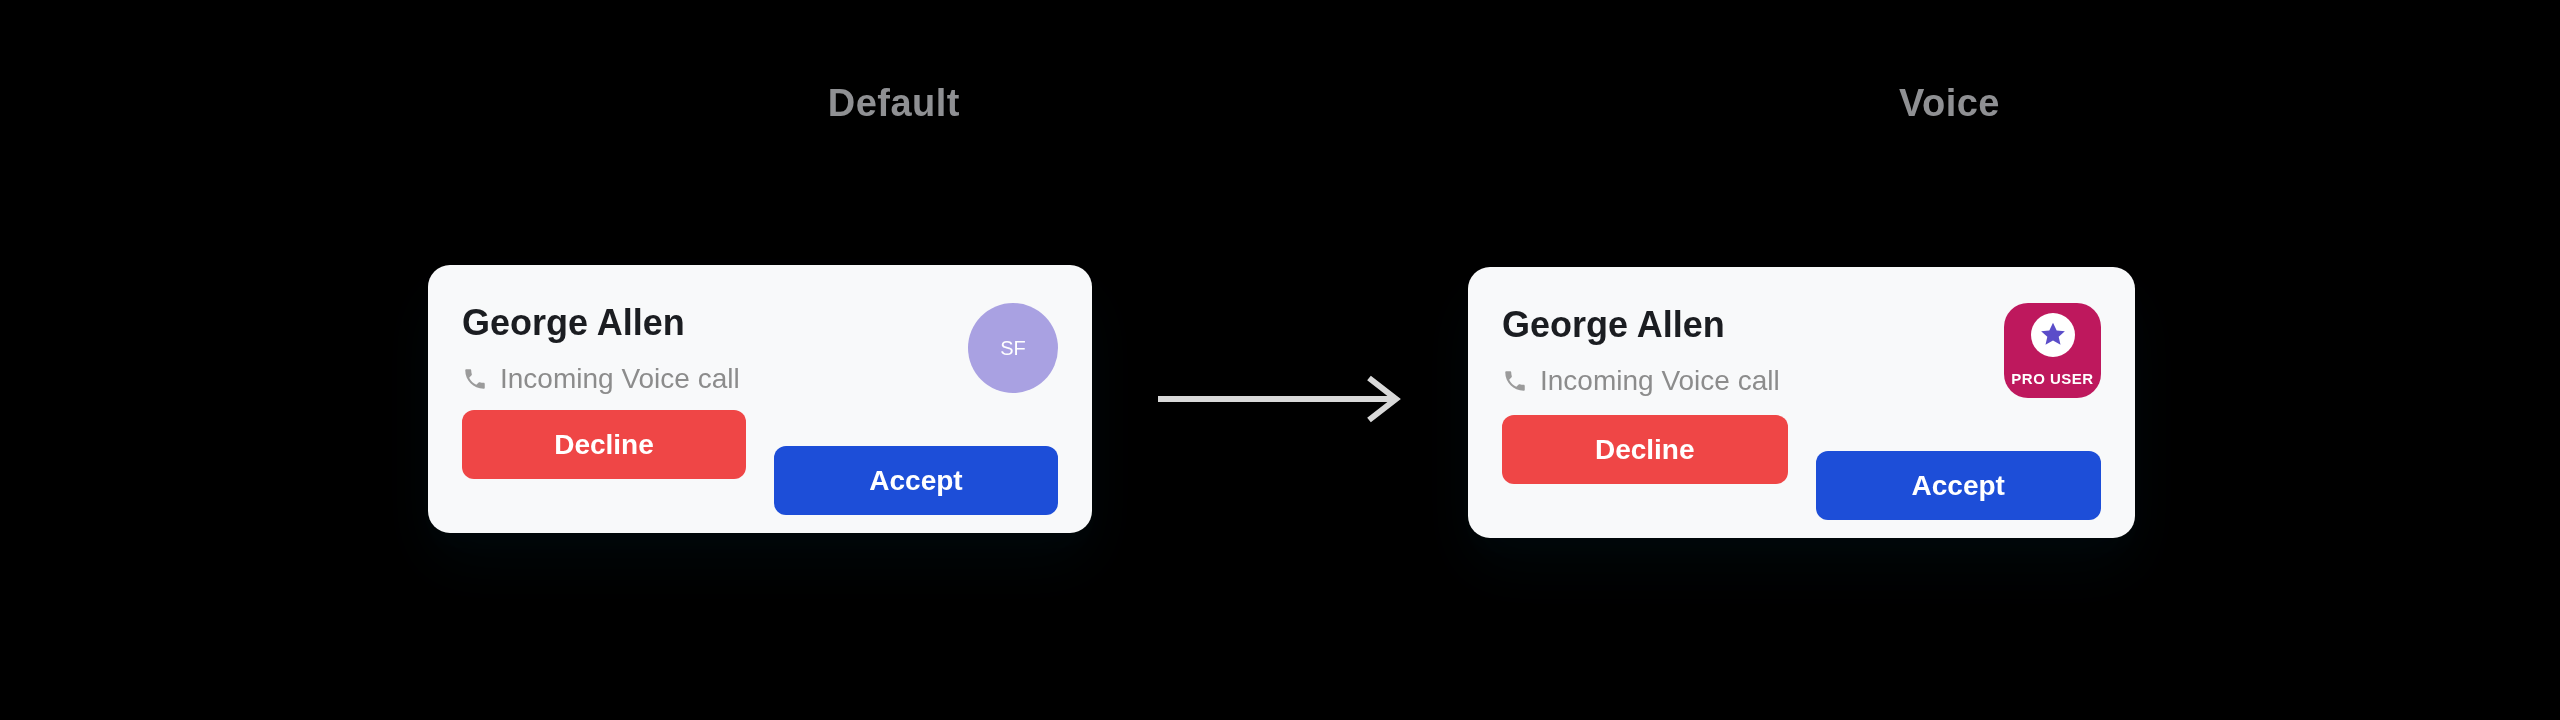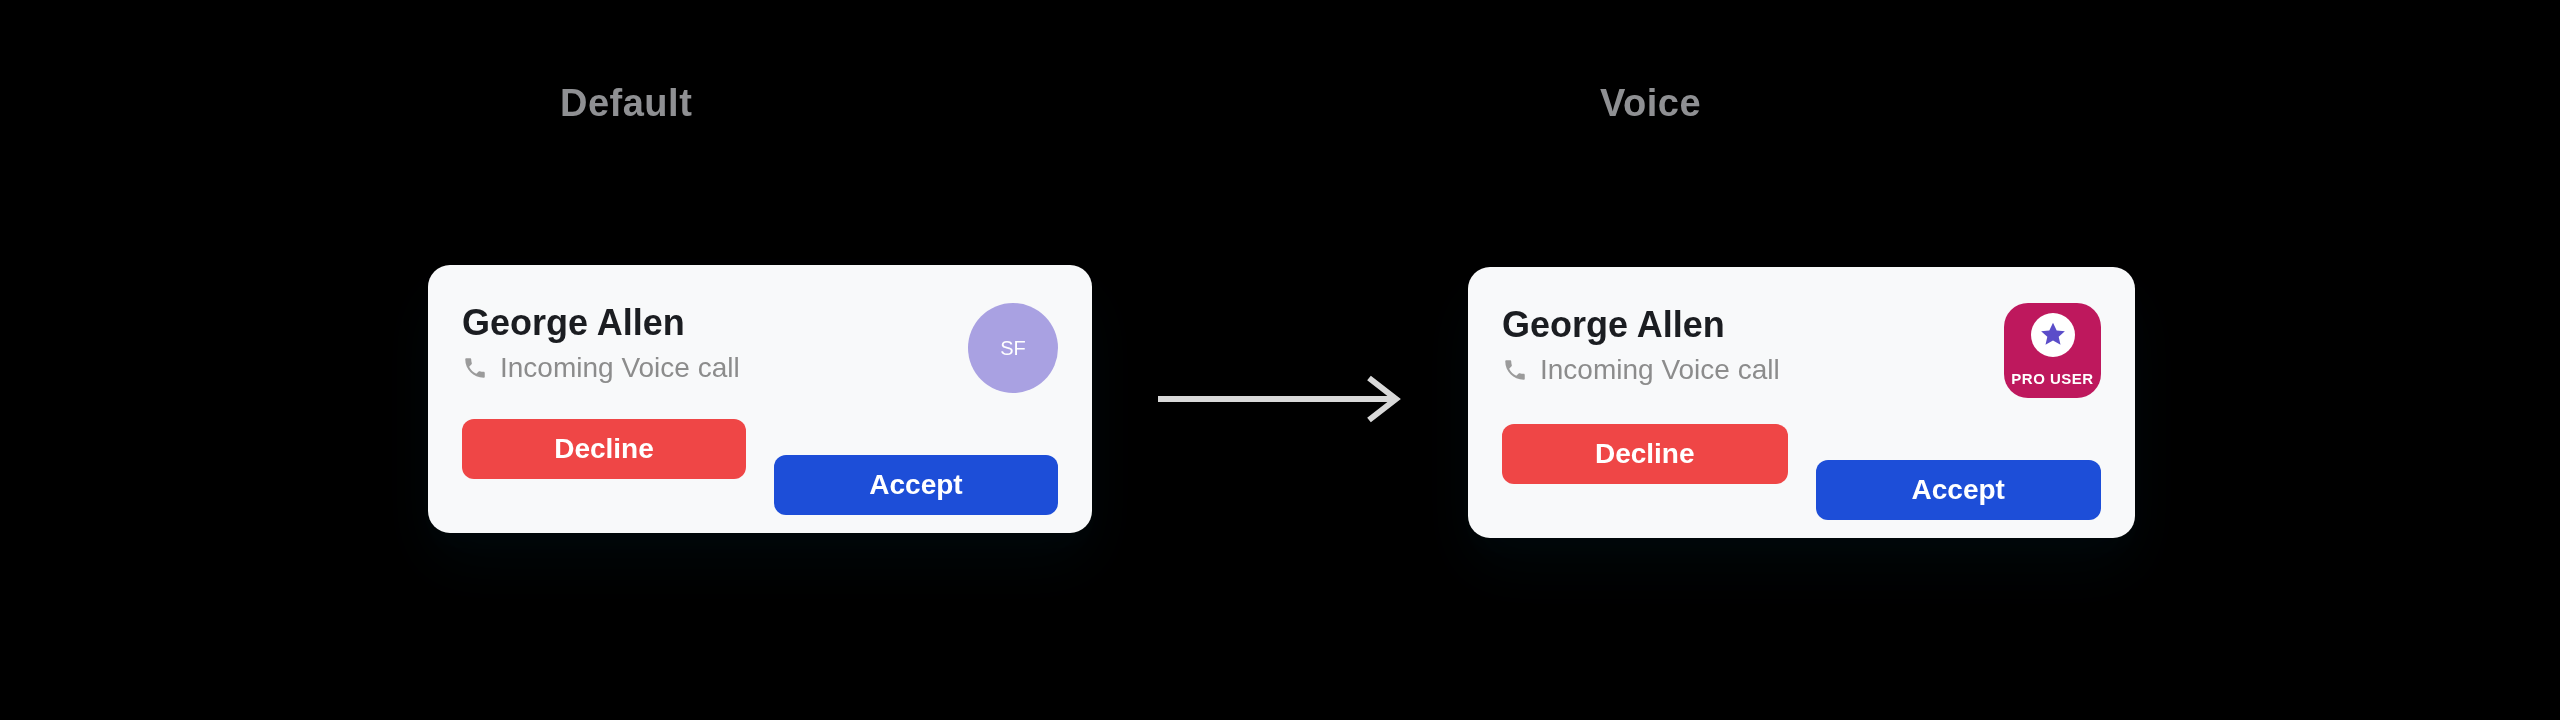--- a/index.html
+++ b/index.html
@@ -12,21 +12,21 @@
     position: relative;
     width: 2560px;
     height: 720px;
     background: #000000;
     overflow: hidden;
   }
   .section-title {
     position: absolute;
     top: 82px;
     width: 400px;
-    text-align: left;
+    text-align: right;
     font-size: 38px;
     font-weight: bold;
     color: #8f9093;
     letter-spacing: 0.5px;
   }
   .title-default { left: 560px; }
   .title-custom  { left: 1600px; }
 
   .card {
     position: absolute;
@@ -59,21 +59,21 @@
   .caller-name {
     font-size: 36px;
     font-weight: bold;
     color: #1b1d21;
     line-height: 44px;
   }
   .call-type-row {
     display: flex;
     align-items: center;
     gap: 12px;
-    margin-top: 6px;
+    margin-top: 17px;
     height: 34px;
   }
   .phone-icon-wrap {
     width: 26px;
     height: 26px;
     display: inline-flex;
   }
   .call-type-text {
     font-size: 28px;
     color: #8c8c8c;
@@ -122,21 +122,21 @@
     letter-spacing: 0.5px;
     white-space: nowrap;
   }
   .button-row {
     margin-top: auto;
     display: flex;
     gap: 28px;
   }
   .btn {
     flex: 1 1 0;
-    height: 60px;
+    height: 69px;
     border: none;
     border-radius: 12px;
     font-family: inherit;
     font-size: 28px;
     font-weight: bold;
     color: #ffffff;
     cursor: pointer;
     display: flex;
     align-items: center;
     justify-content: center;

